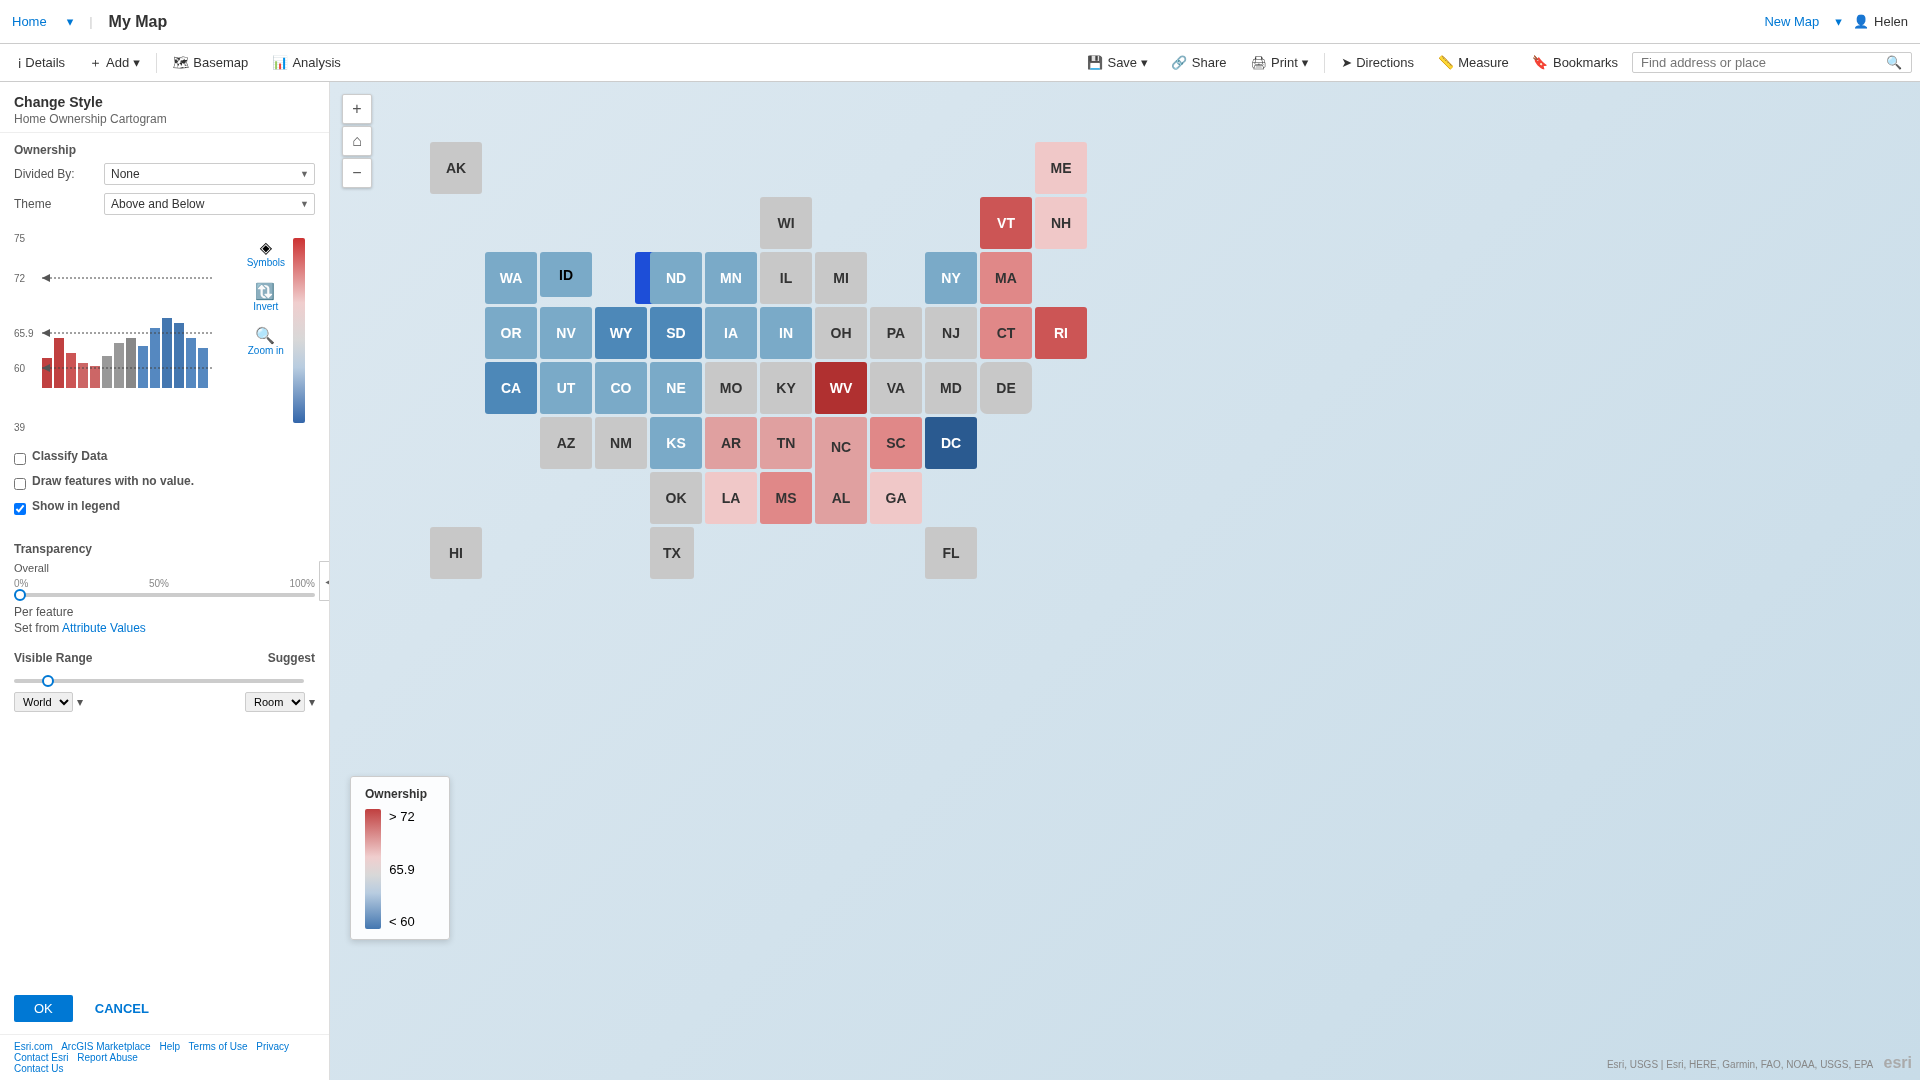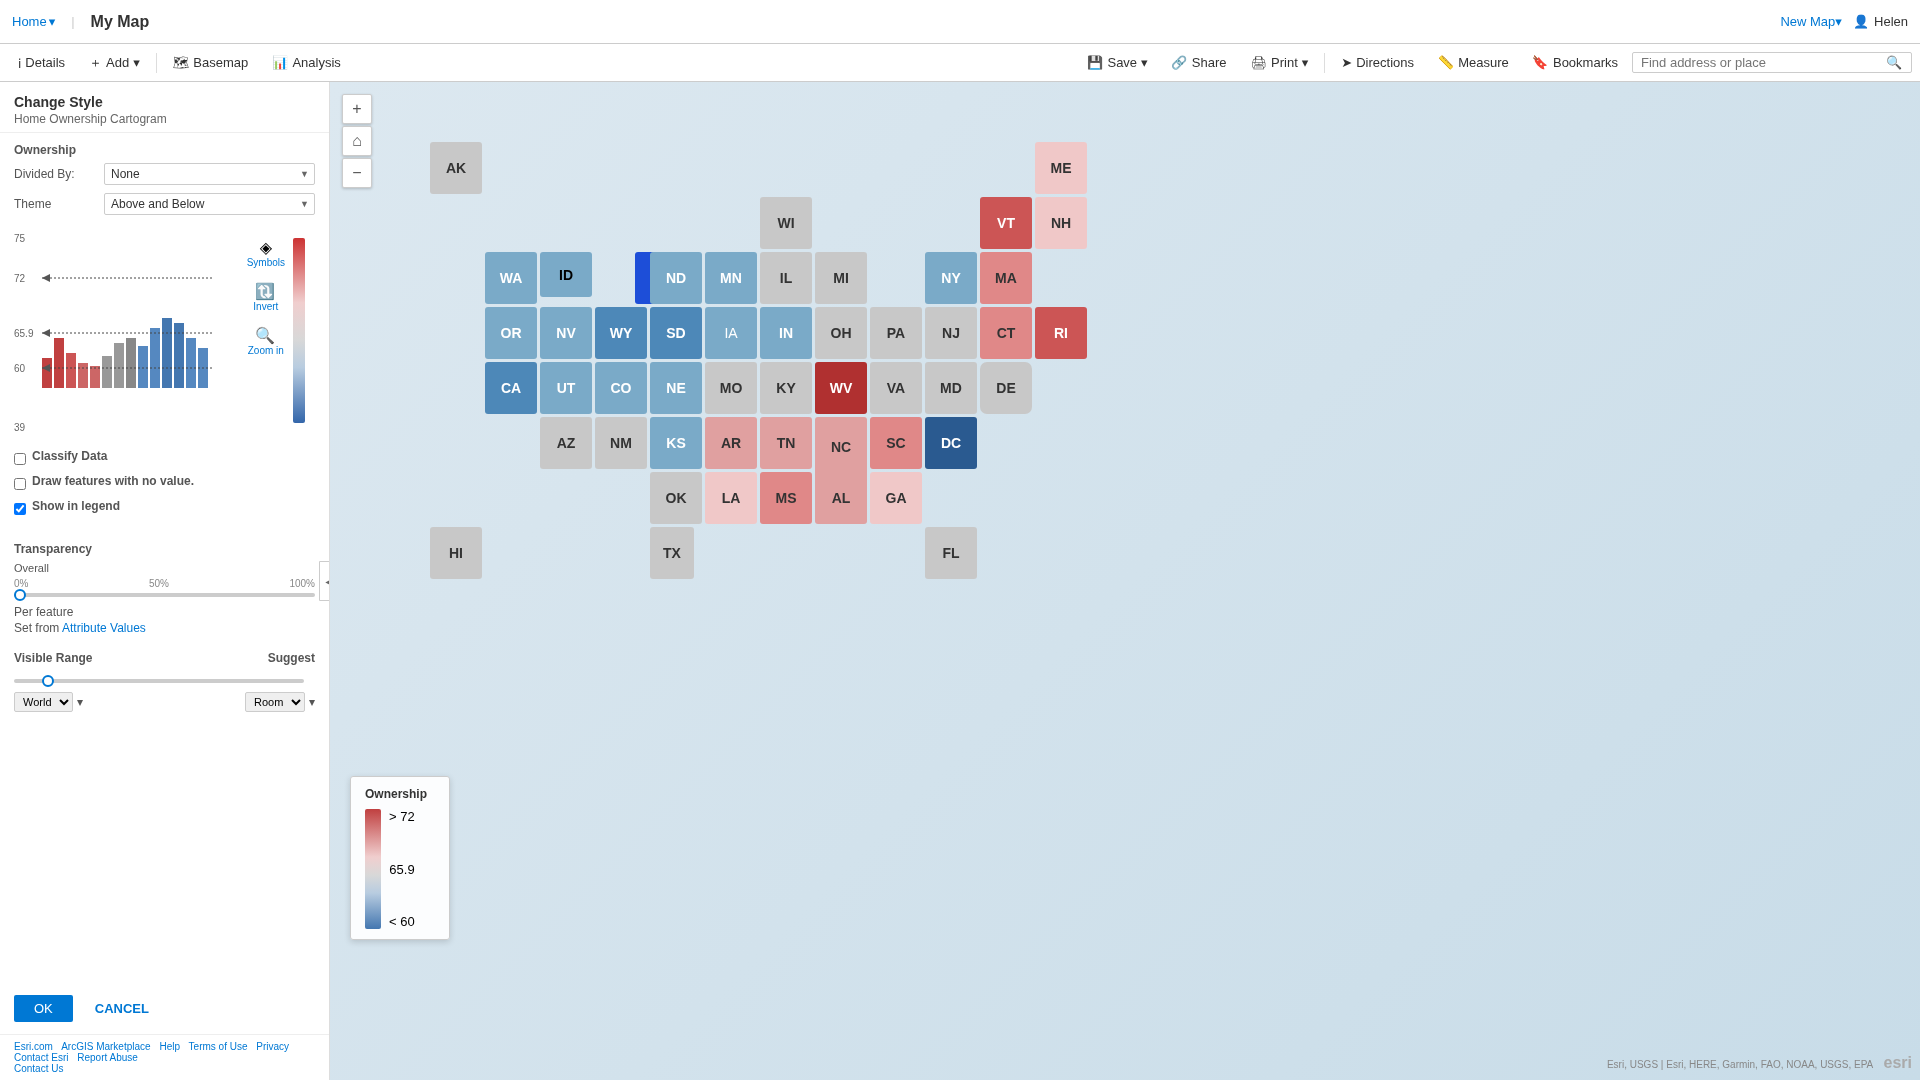--- a/index.html
+++ b/index.html
@@ -5,24 +5,24 @@
     * { box-sizing: border-box; margin: 0; padding: 0; }
     body { font-family: Arial, sans-serif; font-size: 13px; background: #f0f0f0; width: 1920px; height: 1080px; overflow: hidden; }
 
     
     #top-nav {
       display: flex; align-items: center; justify-content: space-between;
       background: #fff; height: 44px; padding: 0 12px;
       border-bottom: 1px solid #ccc; position: relative; z-index: 100;
     }
     #top-nav-left { display: flex; align-items: center; gap: 16px; }
-    #top-nav-left .home-link { color: #0078d4; font-size: 13px; cursor: pointer; display: flex; align-items: center; gap: 2px; }
+    #top-nav-left .home-link { color: #0078d4; font-size: 13px; cursor: pointer; display: flex; align-items: center; gap: 20px; }
     #top-nav-left .map-title { font-size: 16px; font-weight: bold; color: #333; }
     #top-nav-right { display: flex; align-items: center; gap: 12px; }
-    #top-nav-right .new-map-btn { color: #0078d4; font-size: 13px; cursor: pointer; display: flex; align-items: center; gap: 0; }
+    #top-nav-right .new-map-btn { color: #0078d4; font-size: 13px; cursor: pointer; display: flex; align-items: center; gap: 16px; }
     #top-nav-right .user-info { display: flex; align-items: center; gap: 4px; color: #333; font-size: 13px; }
 
     
     #toolbar {
       display: flex; align-items: center; background: #fff; height: 38px;
       padding: 0 8px; border-bottom: 1px solid #ccc; gap: 4px; position: relative; z-index: 100;
     }
     .toolbar-btn {
       display: flex; align-items: center; gap: 4px; padding: 4px 10px;
       border: none; background: none; cursor: pointer; color: #333; font-size: 13px;
@@ -423,21 +423,21 @@
           <div style="position: absolute; left: 385px; top: 110px; width: 52px; height: 52px; display: flex; align-items: center; justify-content: center; font-size: 14px; font-weight: bold; border-radius: 3px; background: rgb(200, 200, 200); color: rgb(51, 51, 51);">MI</div>
           <div style="position: absolute; left: 440px; top: 110px; width: 52px; height: 52px; display: flex; align-items: center; justify-content: center; font-size: 14px; font-weight: bold; border-radius: 3px; background: transparent;"></div>
           <div style="position: absolute; left: 495px; top: 110px; width: 52px; height: 52px; display: flex; align-items: center; justify-content: center; font-size: 14px; font-weight: bold; border-radius: 3px; background: rgb(122, 170, 200); color: rgb(255, 255, 255);">NY</div>
           <div style="position: absolute; left: 550px; top: 110px; width: 52px; height: 52px; display: flex; align-items: center; justify-content: center; font-size: 14px; font-weight: bold; border-radius: 3px; background: rgb(224, 136, 136); color: rgb(51, 51, 51);">MA</div>
           <div style="position: absolute; left: 605px; top: 110px; width: 52px; height: 52px; display: flex; align-items: center; justify-content: center; font-size: 14px; font-weight: bold; border-radius: 3px; background: transparent;"></div>
           <div style="position: absolute; left: 0px; top: 165px; width: 52px; height: 52px; display: flex; align-items: center; justify-content: center; font-size: 14px; font-weight: bold; border-radius: 3px; background: transparent;"></div>
           <div style="position: absolute; left: 55px; top: 165px; width: 52px; height: 52px; display: flex; align-items: center; justify-content: center; font-size: 14px; font-weight: bold; border-radius: 3px; background: rgb(122, 170, 200); color: rgb(255, 255, 255);">OR</div>
           <div style="position: absolute; left: 110px; top: 165px; width: 52px; height: 52px; display: flex; align-items: center; justify-content: center; font-size: 14px; font-weight: bold; border-radius: 3px; background: rgb(122, 170, 200); color: rgb(255, 255, 255);">NV</div>
           <div style="position: absolute; left: 165px; top: 165px; width: 52px; height: 52px; display: flex; align-items: center; justify-content: center; font-size: 14px; font-weight: bold; border-radius: 3px; background: rgb(77, 136, 184); color: rgb(255, 255, 255);">WY</div>
           <div style="position: absolute; left: 220px; top: 165px; width: 52px; height: 52px; display: flex; align-items: center; justify-content: center; font-size: 14px; font-weight: bold; border-radius: 3px; background: rgb(77, 136, 184); color: rgb(255, 255, 255);">SD</div>
-          <div style="position: absolute; left: 275px; top: 165px; width: 52px; height: 52px; display: flex; align-items: center; justify-content: center; font-size: 14px; font-weight: normal; border-radius: 3px; background: rgb(122, 170, 200); color: rgb(255, 255, 255);">IA</div>
+          <div style="position: absolute; left: 275px; top: 165px; width: 52px; height: 52px; display: flex; align-items: center; justify-content: center; font-size: 14px; font-weight: bold; border-radius: 3px; background: rgb(122, 170, 200); color: rgb(255, 255, 255);">IA</div>
           <div style="position: absolute; left: 330px; top: 165px; width: 52px; height: 52px; display: flex; align-items: center; justify-content: center; font-size: 14px; font-weight: bold; border-radius: 3px; background: rgb(122, 170, 200); color: rgb(255, 255, 255);">IN</div>
           <div style="position: absolute; left: 385px; top: 165px; width: 52px; height: 52px; display: flex; align-items: center; justify-content: center; font-size: 14px; font-weight: bold; border-radius: 3px; background: rgb(200, 200, 200); color: rgb(51, 51, 51);">OH</div>
           <div style="position: absolute; left: 440px; top: 165px; width: 52px; height: 52px; display: flex; align-items: center; justify-content: center; font-size: 14px; font-weight: bold; border-radius: 3px; background: rgb(200, 200, 200); color: rgb(51, 51, 51);">PA</div>
           <div style="position: absolute; left: 495px; top: 165px; width: 52px; height: 52px; display: flex; align-items: center; justify-content: center; font-size: 14px; font-weight: bold; border-radius: 3px; background: rgb(200, 200, 200); color: rgb(51, 51, 51);">NJ</div>
           <div style="position: absolute; left: 550px; top: 165px; width: 52px; height: 52px; display: flex; align-items: center; justify-content: center; font-size: 14px; font-weight: bold; border-radius: 3px; background: rgb(224, 136, 136); color: rgb(51, 51, 51);">CT</div>
           <div style="position: absolute; left: 605px; top: 165px; width: 52px; height: 52px; display: flex; align-items: center; justify-content: center; font-size: 14px; font-weight: bold; border-radius: 3px; background: rgb(204, 85, 85); color: rgb(255, 255, 255);">RI</div>
           <div style="position: absolute; left: 0px; top: 220px; width: 52px; height: 52px; display: flex; align-items: center; justify-content: center; font-size: 14px; font-weight: bold; border-radius: 3px; background: transparent;"></div>
           <div style="position: absolute; left: 55px; top: 220px; width: 52px; height: 52px; display: flex; align-items: center; justify-content: center; font-size: 14px; font-weight: bold; border-radius: 3px; background: rgb(77, 136, 184); color: rgb(255, 255, 255);">CA</div>
           <div style="position: absolute; left: 110px; top: 220px; width: 52px; height: 52px; display: flex; align-items: center; justify-content: center; font-size: 14px; font-weight: bold; border-radius: 3px; background: rgb(122, 170, 200); color: rgb(255, 255, 255);">UT</div>
           <div style="position: absolute; left: 165px; top: 220px; width: 52px; height: 52px; display: flex; align-items: center; justify-content: center; font-size: 14px; font-weight: bold; border-radius: 3px; background: rgb(122, 170, 200); color: rgb(255, 255, 255);">CO</div>

